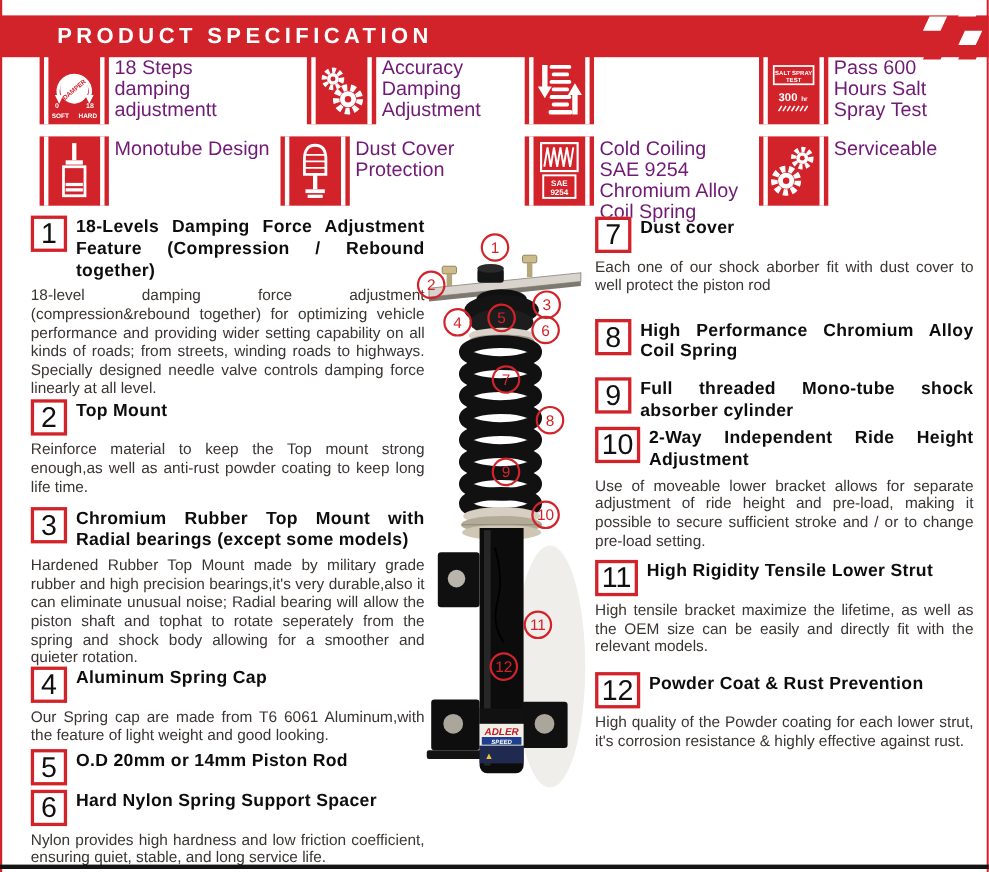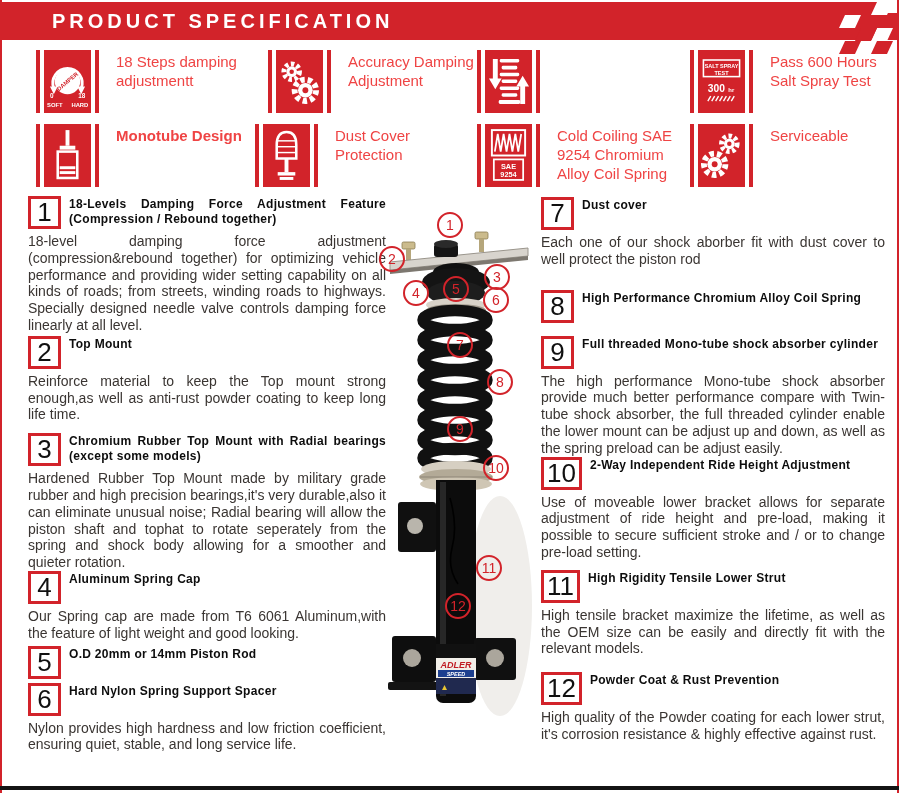--- a/index.html
+++ b/index.html
@@ -3,44 +3,44 @@
 <meta charset="utf-8">
 <style>
   html,body{margin:0;padding:0;background:#fff;}
   .page{position:relative;width:899px;height:793px;background:#fff;overflow:hidden;
         font-family:"Liberation Sans",sans-serif;color:#222;}
   .edge{position:absolute;top:0;bottom:0;width:2px;background:#d2232a;z-index:5;}
   .edge.left{left:0;} .edge.right{right:0;}
   .bottom-rule{position:absolute;left:0;right:0;bottom:3px;height:4px;background:#141414;z-index:5;}
 
   
-  .header{position:absolute;left:0;top:2px;width:899px;height:38px;background:#d2232a;
+  .header{position:absolute;left:0;top:14px;width:899px;height:38px;background:#d2232a;
           display:flex;align-items:center;padding-left:52px;box-sizing:border-box;z-index:1;}
   .header h1{margin:0;font-size:20px;font-weight:bold;color:#fff;letter-spacing:4px;}
   .flag{position:absolute;top:0;right:0;width:118px;height:58px;z-index:2;}
 
   
   .feat{position:absolute;display:flex;gap:5px;align-items:flex-start;}
   .icobox{position:relative;width:63px;height:63px;background:#d2232a;flex:0 0 auto;}
   .icobox::before,.icobox::after{content:"";position:absolute;top:0;bottom:0;width:4px;background:#fff;}
   .icobox::before{left:4px;} .icobox::after{right:4px;}
   .icobox svg{position:absolute;left:10px;top:3px;width:43px;height:57px;}
-  .feat-label{font-size:15px;line-height:19px;color:#ef4444;width:142px;padding-top:2px;margin-left:12px;}
+  .feat-label{font-size:18px;line-height:19px;color:#701a75;width:142px;padding-top:2px;}
   .feat-label.narrow{width:120px;} .feat-label.mid{width:132px;}
 
   
   .col{position:absolute;}
   .col-left{left:28px;top:196px;width:358px;}
   .col-right{left:541px;top:197px;width:344px;}
   .sec{margin:0 0 6px 0;}
   .sec-head{display:flex;align-items:flex-start;gap:8px;margin-bottom:4px;}
   .badge{min-width:33px;height:33px;border:3px solid #d2232a;box-sizing:border-box;
          display:inline-flex;align-items:center;justify-content:center;
          font-size:26px;color:#101010;padding:0 3px;background:#fff;flex:0 0 auto;}
-  .sec-title{margin:0;font-size:12px;font-weight:bold;color:#0d0d0d;line-height:1.24;
+  .sec-title{margin:0;font-size:16px;font-weight:bold;color:#0d0d0d;line-height:1.24;
              letter-spacing:.3px;text-align:justify;padding-top:1px;flex:1;}
   .sec-body{margin:0;font-size:14px;line-height:16.8px;color:#3a3532;text-align:justify;}
   .col-left  .sec:nth-child(1){margin-bottom:2px;}
   .col-left  .sec:nth-child(2){margin-bottom:10px;}
   .col-left  .sec:nth-child(3){margin-bottom:0;}
   .col-left  .sec:nth-child(4){margin-bottom:4px;}
   .col-left  .sec:nth-child(5){margin-bottom:0;}
   .col-right .sec:nth-child(1){margin-bottom:22px;}
   .col-right .sec:nth-child(2){margin-bottom:13px;}
   .col-right .sec:nth-child(3){margin-bottom:0;}
@@ -85,21 +85,21 @@
         <text x="22" y="31" font-size="6" font-weight="bold" fill="#d2232a" text-anchor="middle" transform="rotate(-40 22 29)">DAMPER</text>
         <text x="4" y="46" font-size="6.5" font-weight="bold" fill="#fff">0</text>
         <text x="33" y="46" font-size="6.5" font-weight="bold" fill="#fff">18</text>
         <text x="1" y="55" font-size="6" font-weight="bold" fill="#fff">SOFT</text>
         <text x="26" y="55" font-size="6" font-weight="bold" fill="#fff">HARD</text>
       </svg>
     </div>
     <div class="feat-label">18 Steps damping adjustmentt</div>
   </div>
 
-  <div class="feat" style="left:252px;top:50px;padding-left:16px;">
+  <div class="feat" style="left:263px;top:50px;padding-left:16px;">
     <div class="icobox">
       <svg viewBox="0 0 44 58">
         <circle cx="14" cy="19" r="8" fill="none" stroke="#fff" stroke-width="5" stroke-dasharray="3.5 2.6"></circle>
         <circle cx="14" cy="19" r="5.5" fill="#fff"></circle>
           <circle cx="14" cy="19" r="2.3" fill="#d2232a"></circle>
         <circle cx="28" cy="38" r="11" fill="none" stroke="#fff" stroke-width="6" stroke-dasharray="4.6 3.1"></circle>
         <circle cx="28" cy="38" r="7.5" fill="#fff"></circle>
           <circle cx="28" cy="38" r="3" fill="#d2232a"></circle>
       </svg>
     </div>
@@ -139,21 +139,21 @@
             <line x1="20" y1="49" x2="23" y2="44"></line>
           <line x1="24" y1="49" x2="27" y2="44"></line>
             <line x1="28" y1="49" x2="31" y2="44"></line>
           <line x1="32" y1="49" x2="35" y2="44"></line>
         </g>
       </svg>
     </div>
     <div class="feat-label narrow">Pass 600 Hours Salt Spray Test</div>
   </div>
 
-  <div class="feat" style="left:36px;top:124px;font-weight:bold;">
+  <div class="feat" style="left:36px;top:124px;">
     <div class="icobox">
       <svg viewBox="0 0 44 58">
         <rect x="20" y="3" width="4" height="16" fill="#fff"></rect>
         <rect x="14" y="19" width="16" height="4" fill="#fff"></rect>
         <rect x="12" y="25" width="20" height="27" fill="none" stroke="#fff" stroke-width="2.6"></rect>
         <rect x="14" y="40" width="16" height="3" fill="#fff"></rect>
         <rect x="14" y="45" width="16" height="3" fill="#fff"></rect>
       </svg>
     </div>
     <div class="feat-label">Monotube Design</div>
@@ -257,21 +257,20 @@
       <div class="sec-head">
         <div class="badge">8</div>
         <h3 class="sec-title">High Performance Chromium Alloy Coil Spring</h3>
       </div>
     </div>
     <div class="sec">
       <div class="sec-head">
         <div class="badge">9</div>
         <h3 class="sec-title">Full threaded Mono-tube shock absorber cylinder</h3>
       </div>
-      <p class="sec-body">The high performance Mono-tube shock absorber provide much better performance compare with Twin-tube shock absorber, the full threaded cylinder enable the lower mount can be adjust up and down, as well as the spring preload can be adjust easily.</p>
     </div>
     <div class="sec">
       <div class="sec-head">
         <div class="badge">10</div>
         <h3 class="sec-title">2-Way Independent Ride Height Adjustment</h3>
       </div>
       <p class="sec-body">Use of moveable lower bracket allows for separate adjustment of ride height and pre-load, making it possible to secure sufficient stroke and / or to change pre-load setting.</p>
     </div>
     <div class="sec">
       <div class="sec-head">

